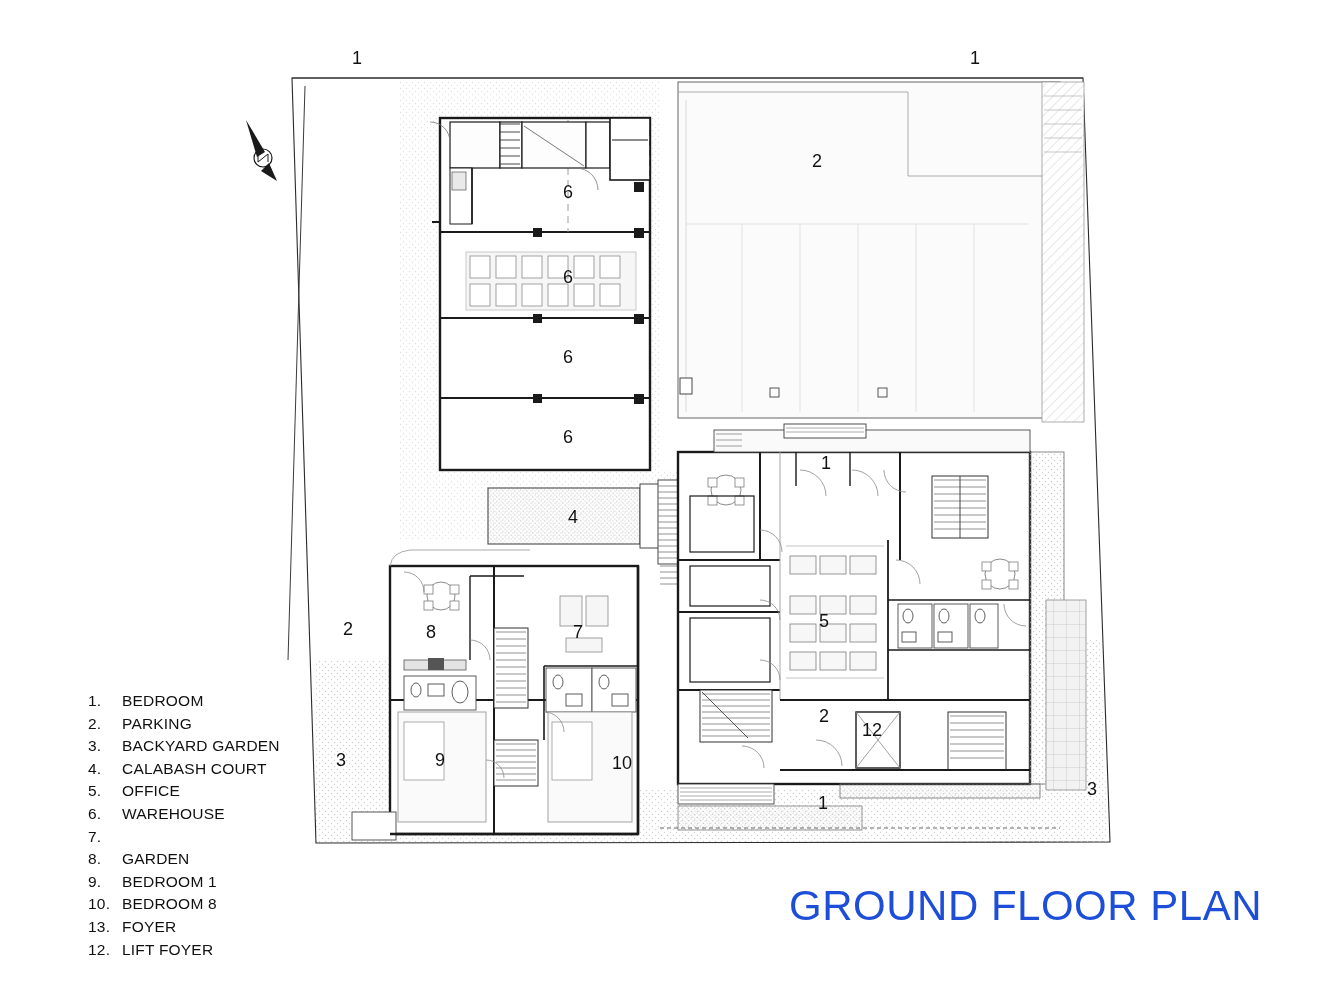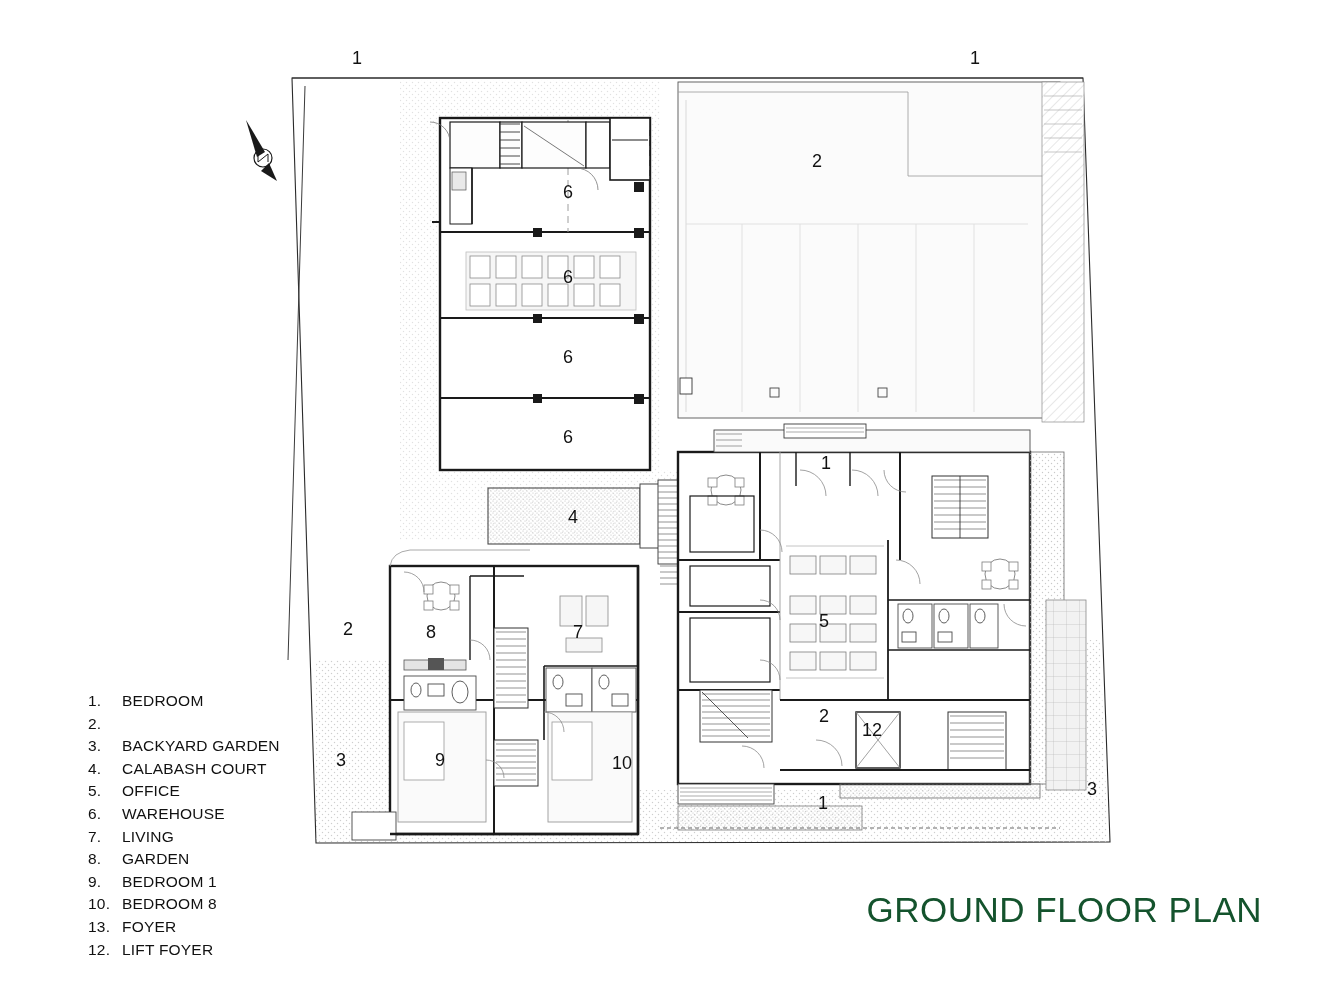--- a/index.html
+++ b/index.html
@@ -45,23 +45,23 @@
     flex: 0 0 34px;
     text-align: left;
   }
   .legend-label {
     flex: 1 1 auto;
   }
   .title {
     position: absolute;
     right: 82px;
     bottom: 78px;
-    font-size: 35px;
+    font-size: 42px;
     letter-spacing: 0.5px;
-    color: #14532d;
+    color: #1d4ed8;
     font-family: "Liberation Sans", sans-serif;
     font-weight: 400;
     white-space: nowrap;
   }
   .room-num {
     position: absolute;
     font-size: 18px;
     color: #111;
     transform: translate(-50%, -50%);
     font-family: "Liberation Sans", sans-serif;
@@ -414,40 +414,40 @@
       <div class="room-num" style="left: 1092px; top: 789px;">3</div>
     </div>
 
   <div class="legend" id="legend">
       <div class="legend-row">
         <span class="legend-num">1.</span>
         <span class="legend-label">BEDROOM</span>
       </div>
       <div class="legend-row">
         <span class="legend-num">2.</span>
+        <span class="legend-label">PARKING</span>
       </div>
       <div class="legend-row">
         <span class="legend-num">3.</span>
         <span class="legend-label">BACKYARD GARDEN</span>
       </div>
       <div class="legend-row">
         <span class="legend-num">4.</span>
         <span class="legend-label">CALABASH COURT</span>
       </div>
       <div class="legend-row">
         <span class="legend-num">5.</span>
         <span class="legend-label">OFFICE</span>
       </div>
       <div class="legend-row">
         <span class="legend-num">6.</span>
         <span class="legend-label">WAREHOUSE</span>
       </div>
       <div class="legend-row">
         <span class="legend-num">7.</span>
-        <span class="legend-label">LIVING</span>
       </div>
       <div class="legend-row">
         <span class="legend-num">8.</span>
         <span class="legend-label">GARDEN</span>
       </div>
       <div class="legend-row">
         <span class="legend-num">9.</span>
         <span class="legend-label">BEDROOM 1</span>
       </div>
       <div class="legend-row">

